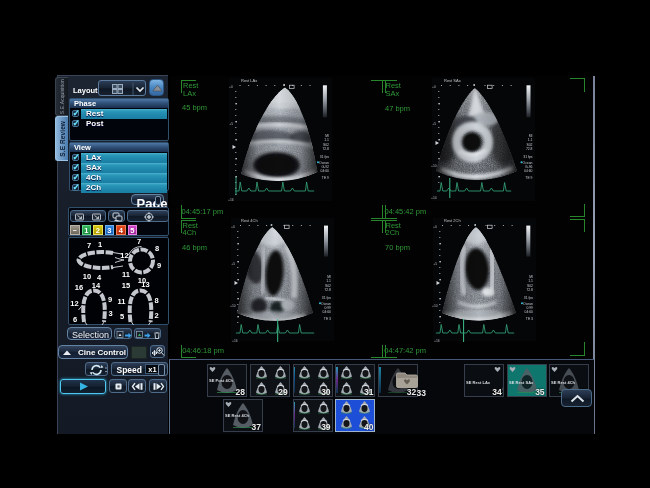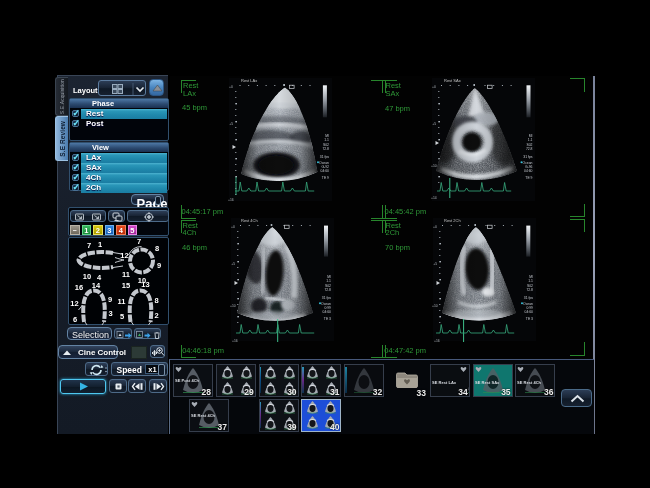--- a/index.html
+++ b/index.html
@@ -16,21 +16,21 @@
   #tab-rev{top:116px;height:43px;background:linear-gradient(90deg,#8fb6dc,#4a7cae);
         border:1px solid #9cc2e4;border-right:none;}
   #tab-rev span{color:#0c1b2e;font-weight:bold;}
   
   #panel{position:absolute;left:57px;top:75px;width:111px;height:359px;
         background:linear-gradient(180deg,#1c2431 0%,#171e2a 40%,#131a25 100%);
         border-top:1px solid #394556;border-left:1px solid #394556;box-sizing:border-box;}
   #panel .secbox{position:absolute;left:11px;width:100px;background:#01040a;
         border:1px solid #31506e;border-radius:2px;box-sizing:border-box;}
   .sechead{height:9px;background:linear-gradient(180deg,#4d77a4 0%,#2c4a70 55%,#1a3050 100%);
-        color:#fff;font-size:7.5px;font-weight:bold;padding-left:22px;line-height:9.5px;}
+        color:#fff;font-size:7.5px;font-weight:bold;padding-left:4px;line-height:9.5px;}
   .crow{position:relative;height:9px;margin-top:1px;}
   .crow .cb{position:absolute;left:2px;top:1px;width:7px;height:7px;border-radius:2px;
         background:linear-gradient(180deg,#1c344e,#0a1624);border:1px solid #4a7094;box-sizing:border-box;}
   .crow .cb:after{content:"✓";position:absolute;left:-0.5px;top:-3.2px;font-size:9px;color:#72e2f6;font-weight:bold;text-shadow:0 0 1px #2aa0c0;}
   .crow .bar{position:absolute;left:11px;right:1px;top:0;height:9.5px;
         background:linear-gradient(180deg,#4cb2d0 0%,#2a96b8 22%,#1f88ac 60%,#1b7da2 100%);}
   .crow .lbl{position:absolute;left:16px;top:0;font-size:8px;font-weight:bold;color:#fff;
         line-height:10px;text-shadow:0 1px 1px #003;}
   .btn{position:absolute;background:linear-gradient(180deg,#33445e 0%,#1d2a3e 45%,#131e30 55%,#1a2740 100%);
         border:1px solid #6383a3;border-radius:4px;box-sizing:border-box;}
@@ -42,21 +42,21 @@
   .gtext{position:absolute;color:#2f9838;font-size:7.5px;line-height:7.5px;white-space:nowrap;}
   .br{position:absolute;width:14px;height:12.5px;}
   .brTL{border-left:1.5px solid #27852c;border-top:1.5px solid #27852c;}
   .brTR{border-right:1.5px solid #27852c;border-top:1.5px solid #27852c;}
   .brBL{border-left:1.5px solid #27852c;border-bottom:1.5px solid #27852c;}
   .brBR{border-right:1.5px solid #27852c;border-bottom:1.5px solid #27852c;}
   
   #strip{position:absolute;left:169px;top:359px;width:425px;height:75px;
         background:#05070b;border-top:1.5px solid #47587a;border-left:1.5px solid #5a6b84;box-sizing:border-box;}
   .thumb{position:absolute;width:40px;height:33px;background:#0b0e13;
-        border:1px solid #363e4c;box-sizing:border-box;overflow:hidden;}
+        border:1px solid #363e4c;box-sizing:border-box;overflow:hidden;margin-left:34px;}
   .tnum{position:absolute;right:1px;bottom:-1px;color:#ececec;font-size:8.5px;font-weight:bold;
         text-shadow:0 0 2px #000;}
   .tlabel{position:absolute;left:1px;color:#d8dce2;font-size:4.5px;font-weight:bold;white-space:nowrap;transform:scale(0.9);transform-origin:left;}
   
   #rightline{position:absolute;left:593px;top:76px;width:2px;height:358px;
         background:linear-gradient(180deg,#79829a,#9aa2b8 50%,#6a7288);}
   svg{position:absolute;overflow:visible;}
   svg text{font-family:"Liberation Sans",sans-serif;}
 </style>
 </head>
@@ -225,21 +225,21 @@
     <svg width="27" height="11">
       <rect x="1.5" y="2.5" width="6" height="6" fill="#18222e" stroke="#8a98a8" stroke-width="0.8"></rect>
       <path d="M3 7 L4.5 4.5 L6 7 Z" fill="#3fae62"></path>
       <path d="M9.5 5.5 h3 v-1.8 l3 2.8 l-3 2.8 v-1.8 h-3 Z" fill="#3ba0e8"></path>
       <g stroke="#cfd6dd" stroke-width="0.9" fill="none">
         <path d="M19.5 4 h5 M22 4 v-1 M20 4.5 l0.5 5 h3 l0.5 -5"></path>
       </g>
     </svg>
   </div>
 
-  <div class="btn" style="left:0px;top:268.5px;width:60px;height:14px;border-radius:4px;">
+  <div class="btn" style="left:0px;top:268.5px;width:70px;height:14px;border-radius:4px;">
     <svg width="14" height="14" style="left:1px;top:0;">
         <path d="M3 9 L7 4.5 L11 9 Z" fill="#e8edf2"></path>
       </svg>
     <div class="wlbl" style="left:19px;top:2.5px;font-size:8px;white-space:nowrap;">Cine Control</div>
   </div>
   <div style="position:absolute;left:72.5px;top:270px;width:16px;height:12.5px;background:#2c3a36;border:1px solid #1a2420;box-sizing:border-box;"></div>
   <div class="btn2" style="left:91.5px;top:269px;width:15.5px;height:12.5px;">
     <svg width="15" height="12">
       <g stroke="#dde4ea" stroke-width="1" fill="none">
         <circle cx="8.5" cy="4.5" r="2.8"></circle>

